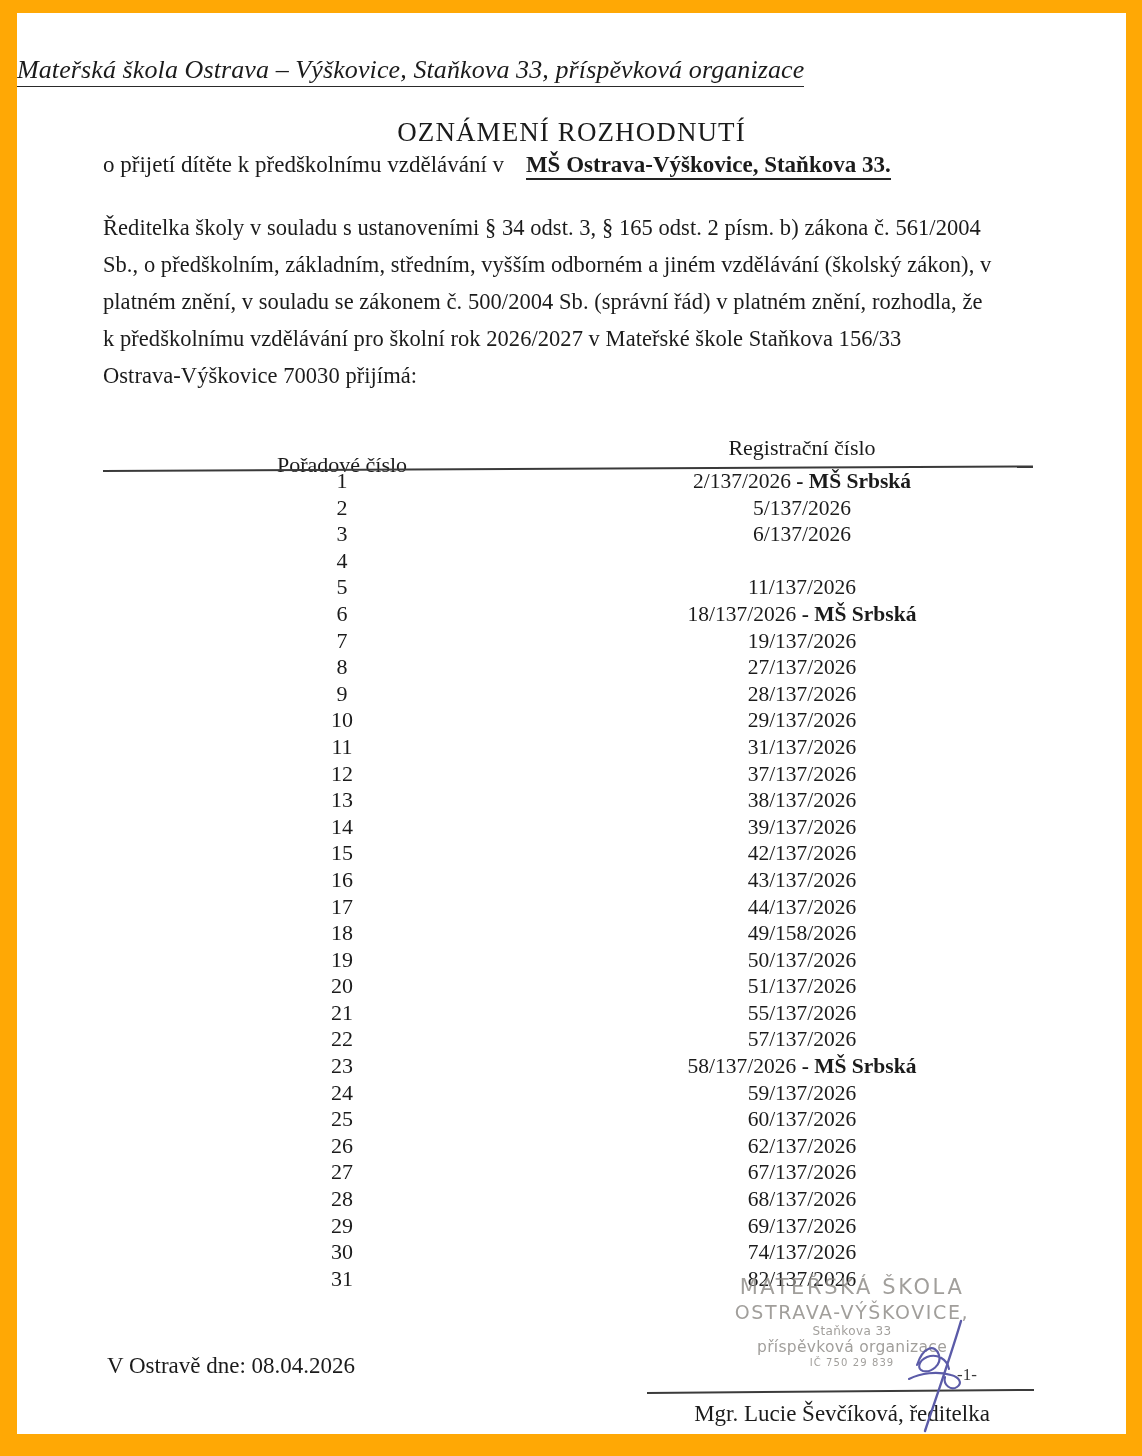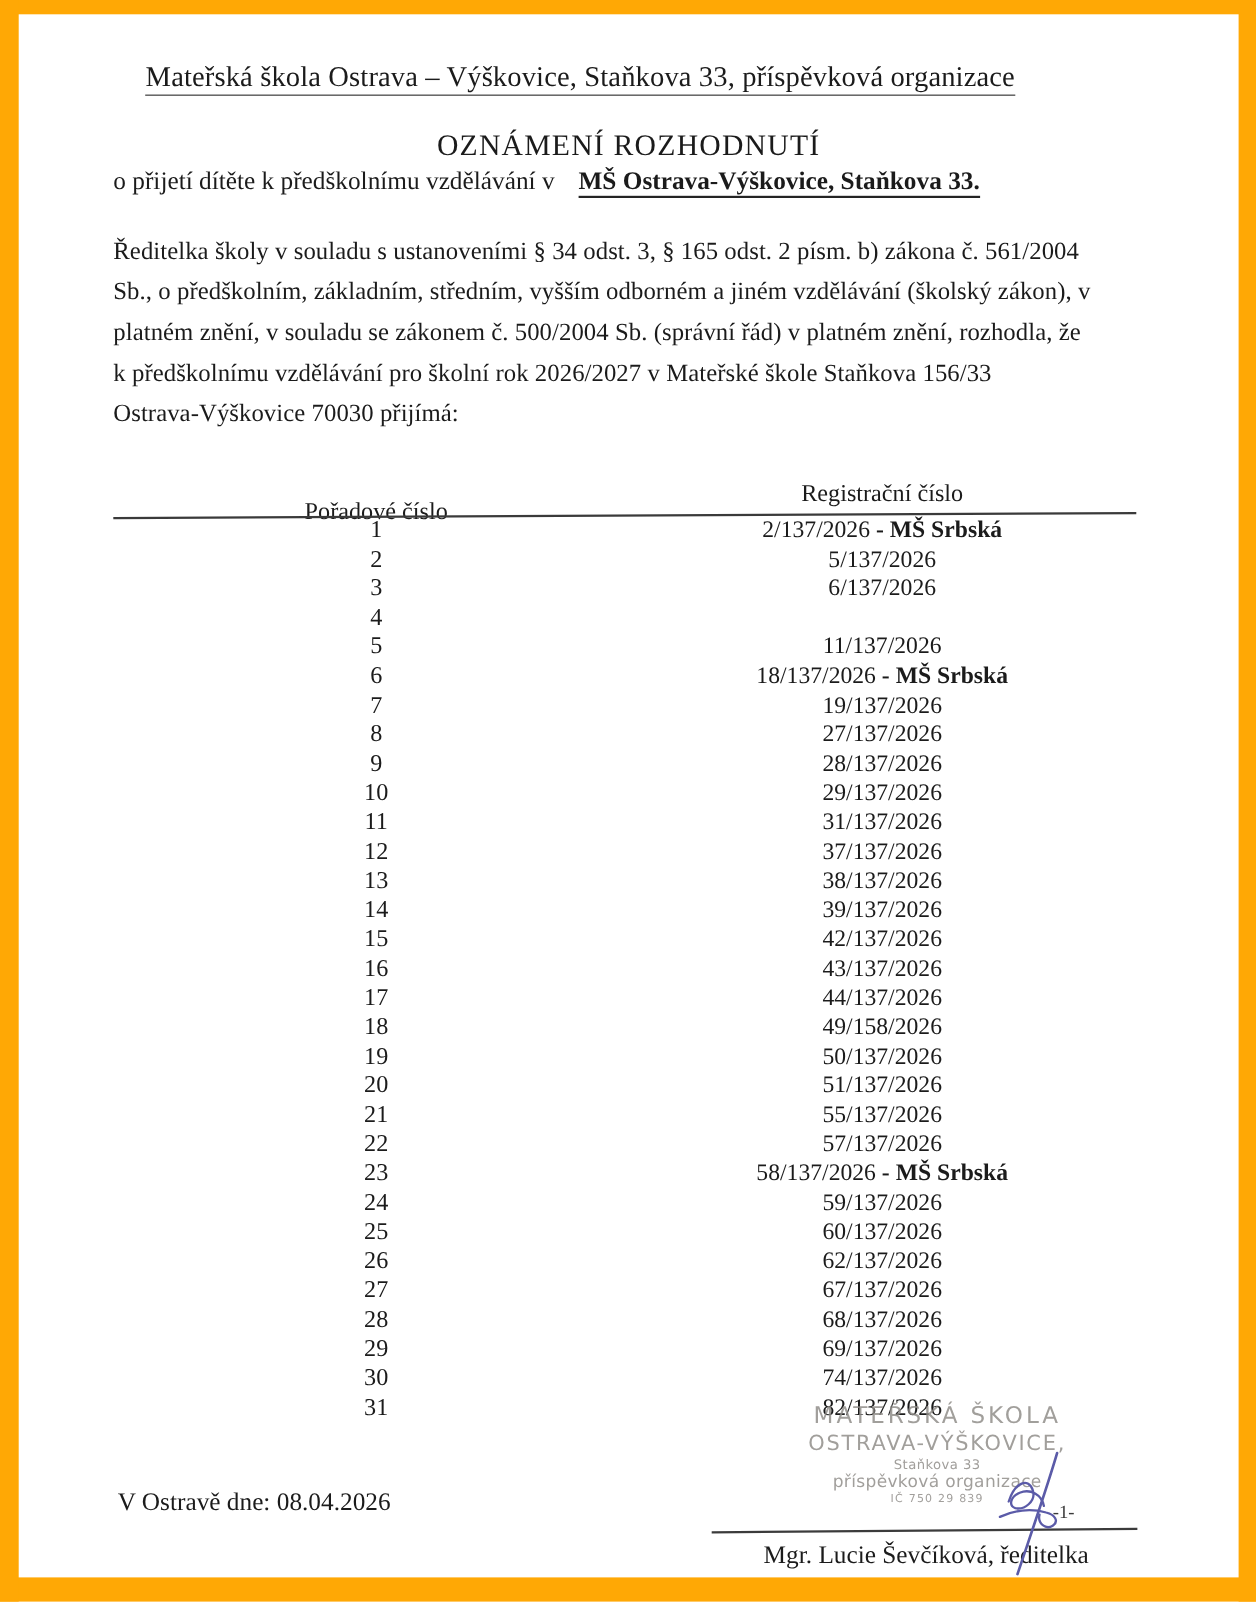--- a/index.html
+++ b/index.html
@@ -43,24 +43,24 @@
     background: #ffffff;
     overflow: hidden;
   }
 
   
   .org-title {
     position: absolute;
     left: 0;
     top: 42px;
     width: 1021px;
-    text-align: center;
     font-size: 26px;
     letter-spacing: .1px;
     white-space: nowrap;
+    font-style: italic;
   }
   .org-title span.ul {
     border-bottom: 1.6px solid #2a2a2a;
     padding-bottom: 2px;
   }
 
   .doc-title {
     position: absolute;
     left: 0;
     top: 104px;

